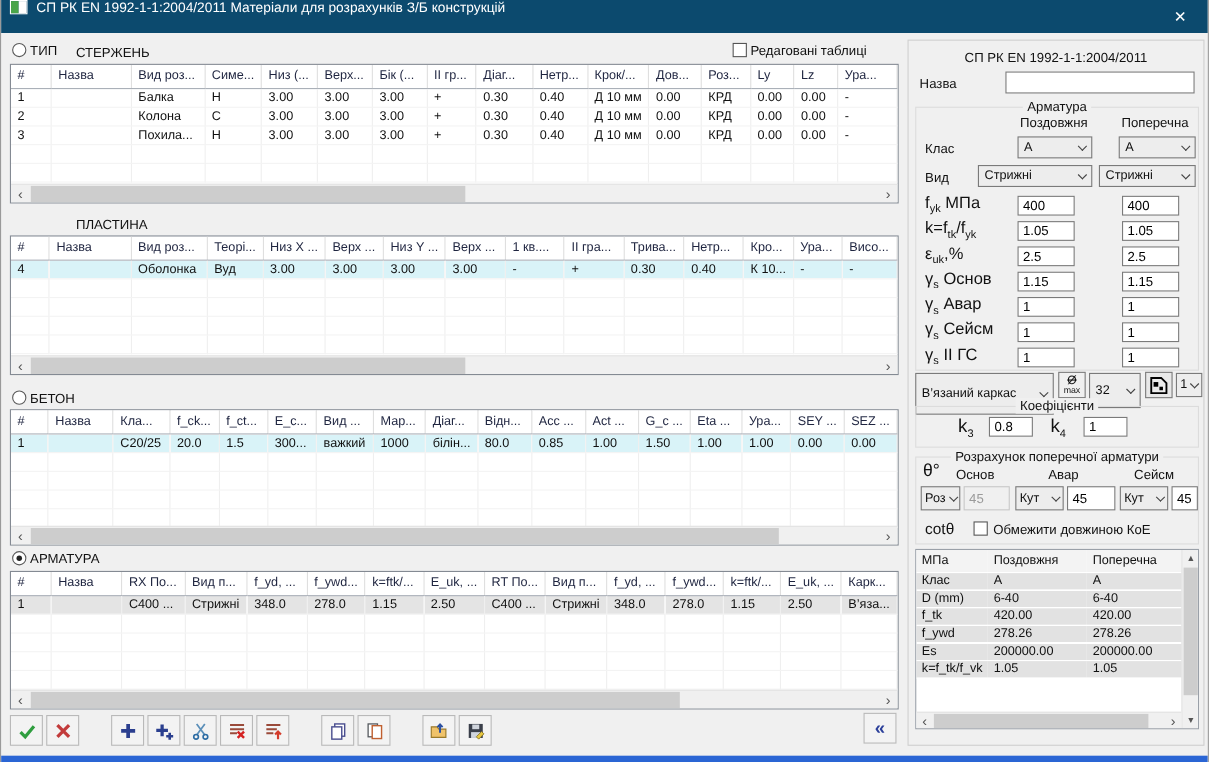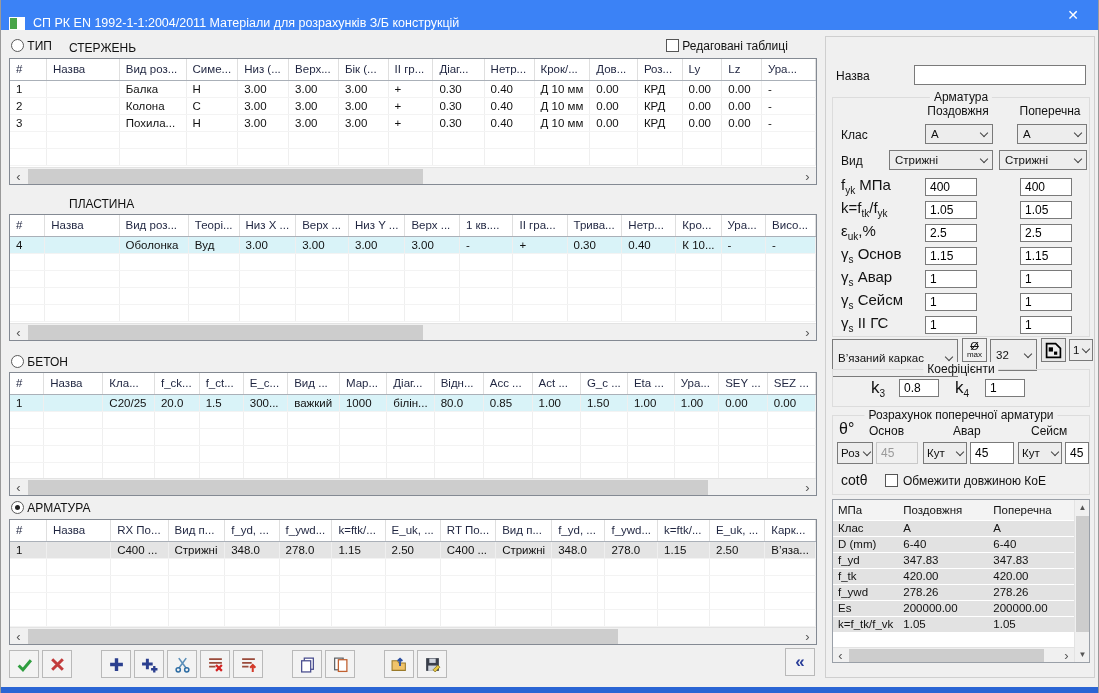--- a/index.html
+++ b/index.html
@@ -1,21 +1,21 @@
 <!DOCTYPE html>
 <html><head>
 <meta charset="utf-8">
 <style>
   *{box-sizing:border-box;margin:0;padding:0;font-family:"Liberation Sans","DejaVu Sans",sans-serif}
   html,body{width:1099px;height:693px}
   body{position:relative;background:#f0f0f0;overflow:hidden;font-size:12px;color:#111;border-left:1px solid #9a9a9a;border-right:1px solid #9a9a9a}
   .abs{position:absolute}
 
   
-  .titlebar{position:absolute;left:0;top:0;width:100%;height:30px;background:#3b82f6;color:#fff;display:flex;align-items:flex-end;padding:0 8px;font-size:12.5px}
+  .titlebar{position:absolute;left:0;top:0;width:100%;height:30px;background:#0c4a6e;color:#fff;display:flex;align-items:flex-start;padding:0 8px;font-size:12.5px}
   .app-icon{width:16px;height:13px;border:1px solid #fff;margin-right:8px;display:flex}
   .app-icon i{display:block;width:7px;height:100%;background:#4aa54a}
   .app-icon b{display:block;flex:1;background:#fff}
   .close-btn{margin-left:auto;width:34px;height:30px;display:flex;align-items:center;justify-content:center;font-size:14px;cursor:default}
 
   .bottom-strip{position:absolute;left:0;bottom:0;width:100%;height:6px;background:#2a65d4}
 
   
   .radio{display:inline-block;width:13px;height:13px;border:1px solid #5a5a5a;border-radius:50%;background:#fff;vertical-align:-2px;position:relative}
   .radio.checked::after{content:"";position:absolute;left:3px;top:3px;width:5px;height:5px;border-radius:50%;background:#222}
@@ -722,20 +722,21 @@
         <rect x="2" y="2" width="12" height="12" fill="#3a3f4a"></rect>
         <rect x="5" y="2.5" width="6" height="4" fill="#cfd4dc"></rect>
         <rect x="4" y="9" width="8" height="5" fill="#cfd4dc"></rect>
         <path d="M8.5 13 L13 8.5 L15 10.5 L10.5 15 Z" fill="#e8c840" stroke="#7a6a20" stroke-width="0.7"></path>
       </svg>
     </div>
   </div>
 <div class="collapse-btn">«</div>
 
 <div class="panel">
+  <div class="abs" style="left:0;top:8px;width:100%;text-align:center;font-size:12px">СП РК EN 1992-1-1:2004/2011</div>
   <div class="abs ctl-label" style="left:10px;top:32px">Назва</div>
   <input class="tinput abs" style="left: 88px; top: 28px; width: 172px;" value="">
 
   <div class="group" style="left:6px;top:60px;width:258px;height:240px">
     <span class="legend">Арматура</span>
     <div class="abs" style="left:70px;top:6px;width:110px;text-align:center">Поздовжня</div>
     <div class="abs" style="left:176px;top:6px;width:82px;text-align:center">Поперечна</div>
 
     <div class="abs ctl-label" style="left:8px;top:30px">Клас</div>
     <div class="combo abs" style="left:92px;top:26px;width:68px">
@@ -859,25 +860,20 @@
         <tbody>
           <tr>
             <td>Клас</td>
             <td>A</td>
             <td>A</td>
           </tr>
           <tr>
             <td>D (mm)</td>
             <td>6-40</td>
             <td>6-40</td>
-          </tr>
-          <tr>
-            <td>f_yd</td>
-            <td>347.83</td>
-            <td>347.83</td>
           </tr>
           <tr>
             <td>f_tk</td>
             <td>420.00</td>
             <td>420.00</td>
           </tr>
           <tr>
             <td>f_ywd</td>
             <td>278.26</td>
             <td>278.26</td>

